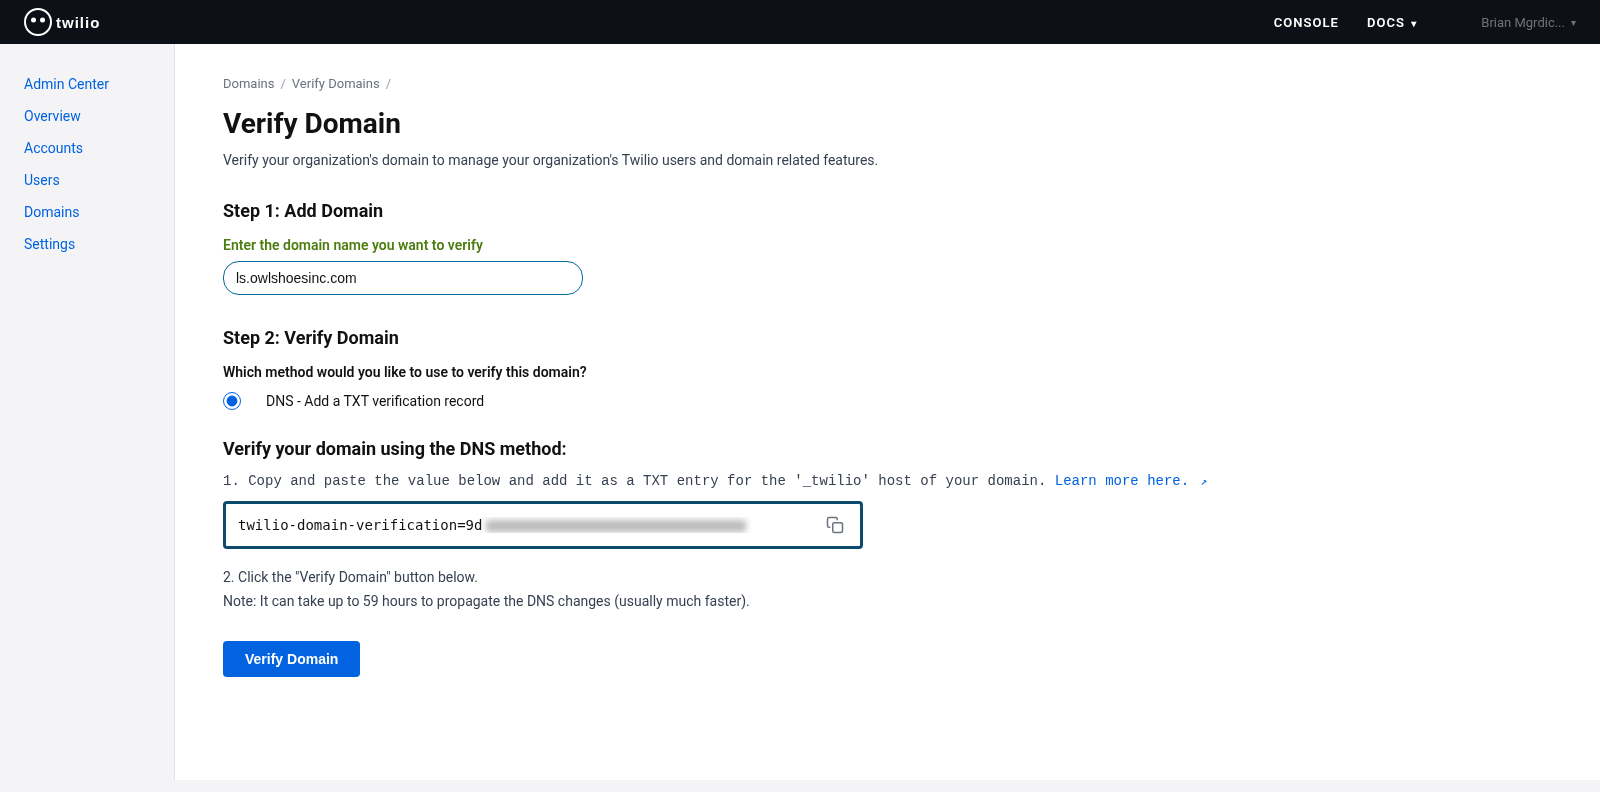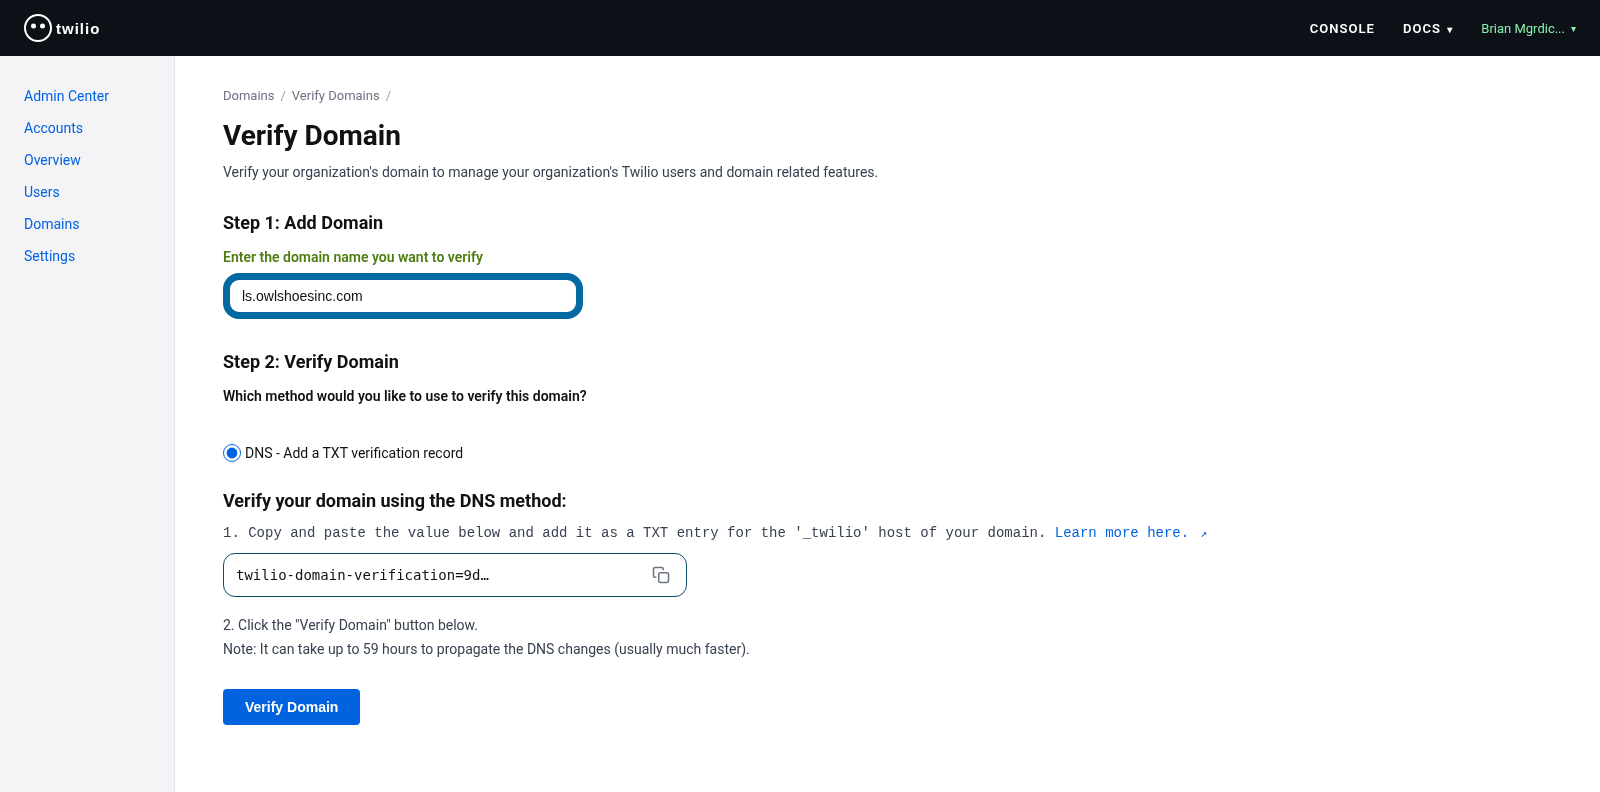--- a/index.html
+++ b/index.html
@@ -1,21 +1,21 @@
 <!DOCTYPE html>
 <html><head>
   <meta charset="utf-8">
   <style>
     * { box-sizing: border-box; margin: 0; padding: 0; }
     body { font-family: -apple-system, BlinkMacSystemFont, 'Segoe UI', Roboto, sans-serif; background: #f4f4f6; }
 
     
     .topnav {
       background: #0d1117;
-      height: 56px;
+      height: 44px;
       display: flex;
       align-items: center;
       justify-content: space-between;
       padding: 0 24px;
     }
     .topnav-right {
       display: flex;
       align-items: center;
       gap: 28px;
     }
@@ -24,26 +24,27 @@
       font-size: 13px;
       font-weight: 600;
       letter-spacing: 0.08em;
       text-decoration: none;
       cursor: pointer;
     }
     .topnav-link.active {
       color: #fff;
     }
     .topnav-user {
-      color: #86efac;
+      color: #737373;
       font-size: 13px;
       cursor: pointer;
       display: flex;
       align-items: center;
       gap: 4px;
+      margin-left: 36px;
     }
     .chevron {
       font-size: 10px;
       margin-left: 2px;
     }
 
     
     .layout {
       display: flex;
       min-height: calc(100vh - 56px);
@@ -114,21 +115,21 @@
 
     
     .form-label {
       font-size: 14px;
       font-weight: 600;
       color: #4d7c0f;
       margin-bottom: 8px;
       display: block;
     }
     .domain-input {
-      border: 7px solid #0369a1;
+      border: 1px solid #0369a1;
       border-radius: 16px;
       padding: 8px 12px;
       font-size: 14px;
       width: 360px;
       outline: none;
       color: #111;
       background: #fff;
     }
 
     
@@ -143,25 +144,24 @@
     }
     .radio-group {
       display: flex;
       flex-direction: column;
       gap: 10px;
       margin-bottom: 28px;
     }
     .radio-option {
       display: flex;
       align-items: center;
-      gap: 4px;
-      font-size: 14px;
-      color: #111;
-      cursor: pointer;
-      margin-top: 28px;
+      gap: 25px;
+      font-size: 14px;
+      color: #111;
+      cursor: pointer;
     }
     .radio-option input[type="radio"] {
       width: 18px;
       height: 18px;
       accent-color: #0263e0;
       cursor: pointer;
     }
 
     
     .dns-section-title {
@@ -177,24 +177,24 @@
       font-family: Liberation Mono, monospace;
     }
     .dns-instruction a {
       color: #0263e0;
       text-decoration: none;
     }
 
     .dns-value-container {
       display: flex;
       align-items: center;
-      border: 1px solid #0c4a6e;
-      border-radius: 12px;
+      border: 3px solid #0c4a6e;
+      border-radius: 4px;
       background: #fff;
-      width: 464px;
+      width: 640px;
       padding: 8px 12px;
       margin-bottom: 20px;
     }
     .dns-value-text {
       flex: 1;
       font-size: 14px;
       color: #111;
       font-family: monospace;
       overflow: hidden;
       white-space: nowrap;
@@ -273,22 +273,22 @@
       <span>Brian Mgrdic...</span>
       <span class="chevron">▾</span>
     </span>
   </div>
 </nav>
 
 <div class="layout">
 
   <aside class="sidebar">
     <a class="sidebar-item">Admin Center</a>
+    <a class="sidebar-item">Overview</a>
     <a class="sidebar-item">Accounts</a>
-    <a class="sidebar-item">Overview</a>
     <a class="sidebar-item">Users</a>
     <a class="sidebar-item">Domains</a>
     <a class="sidebar-item">Settings</a>
   </aside>
 
   <main class="main">
 
     <div class="breadcrumb">
       <a href="#">Domains</a>
       <span class="breadcrumb-sep">/</span>

